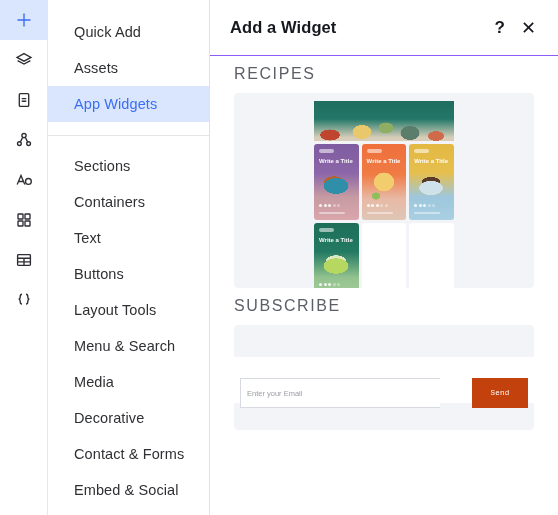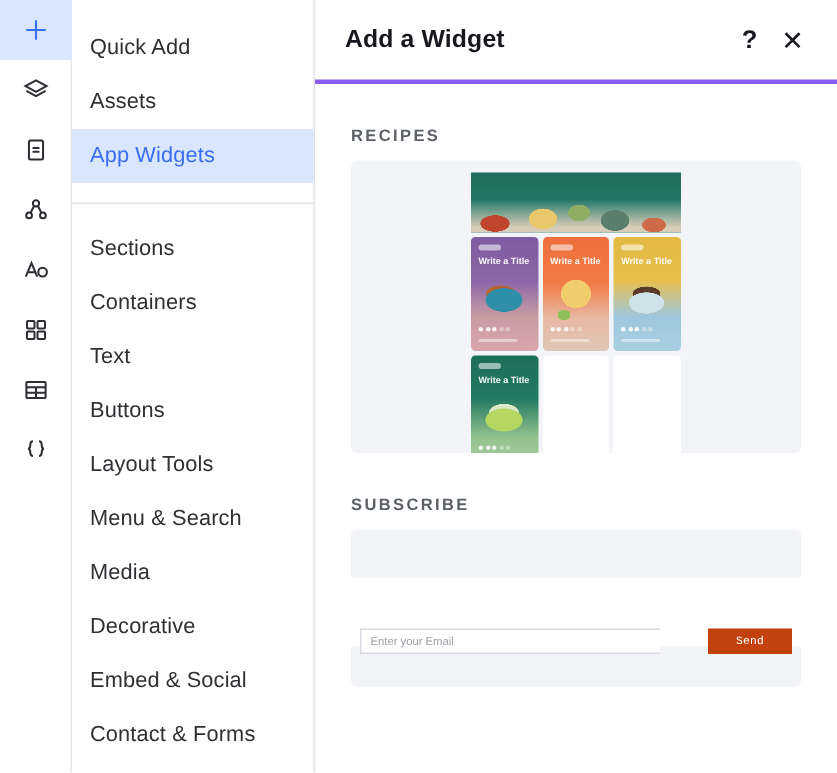--- a/index.html
+++ b/index.html
@@ -48,21 +48,21 @@
     height: 515px;
     background: #ffffff;
     border-right: 1px solid #e2e2e2;
     padding-top: 14px;
     position: relative;
   }
   .menu-item {
     height: 36px;
     display: flex;
     align-items: center;
-    padding-left: 12px;
+    padding-left: 26px;
     font-size: 14.5px;
     color: #2f3033;
     cursor: pointer;
     letter-spacing: 0.1px;
   }
   .menu-item.selected {
     background: #d9e6fd;
     color: #3b6ef3;
   }
   .menu-divider {
@@ -79,21 +79,21 @@
     display: flex;
     flex-direction: column;
     min-width: 0;
   }
   .panel-header {
     height: 56px;
     flex: 0 0 56px;
     display: flex;
     align-items: center;
     padding: 0 22px 0 20px;
-    border-bottom: 3px solid #8b5cf6;
+    border-bottom: 1px solid #8b5cf6;
   }
   .panel-title {
     font-size: 16.5px;
     font-weight: bold;
     color: #16181d;
     letter-spacing: 0.1px;
     flex: 1 1 auto;
   }
   .hdr-icon {
     font-size: 17px;
@@ -104,25 +104,25 @@
     font-weight: bold;
   }
   .hdr-icon.close { font-size: 18px; font-weight: normal; }
 
   .panel-body {
     flex: 1 1 auto;
     overflow: hidden;
     padding: 0 24px;
   }
   .section-label {
-    font-size: 11px;
-    font-weight: bold;
+    font-size: 16px;
+    font-weight: normal;
     letter-spacing: 1.6px;
     color: #5b5f66;
-    margin-top: 29px;
+    margin-top: 9px;
     margin-bottom: 10px;
   }
 
   
   .preview-card {
     background: #f2f4f8;
     border-radius: 4px;
     height: 195px;
     position: relative;
     overflow: hidden;
@@ -235,21 +235,21 @@
     left: 0; right: 0;
     top: 32px;
     height: 46px;
     background: #ffffff;
   }
   .sub-row {
     position: absolute;
     left: 6px; right: 6px;
     bottom: 22px;
     display: flex;
-    height: 17px;
+    height: 30px;
     gap: 32px;
   }
   .sub-input {
     flex: 1 1 auto;
     background: #ffffff;
     border: 1px solid #d7dae0;
     border-right: none;
     font-size: 7.5px;
     color: #9a9da3;
     display: flex;
@@ -384,24 +384,24 @@
     <div class="menu-item">
       <span>Menu &amp; Search</span>
     </div>
     <div class="menu-item">
       <span>Media</span>
     </div>
     <div class="menu-item">
       <span>Decorative</span>
     </div>
     <div class="menu-item">
+      <span>Contact &amp; Forms</span>
+    </div>
+    <div class="menu-item">
       <span>Embed &amp; Social</span>
-    </div>
-    <div class="menu-item">
-      <span>Contact &amp; Forms</span>
     </div>
   </div>
 
   <div class="panel">
 
     <div class="panel-header">
       <div class="panel-title">Add a Widget</div>
       <div class="hdr-icon">?</div>
       <div class="hdr-icon close">✕</div>
     </div>

